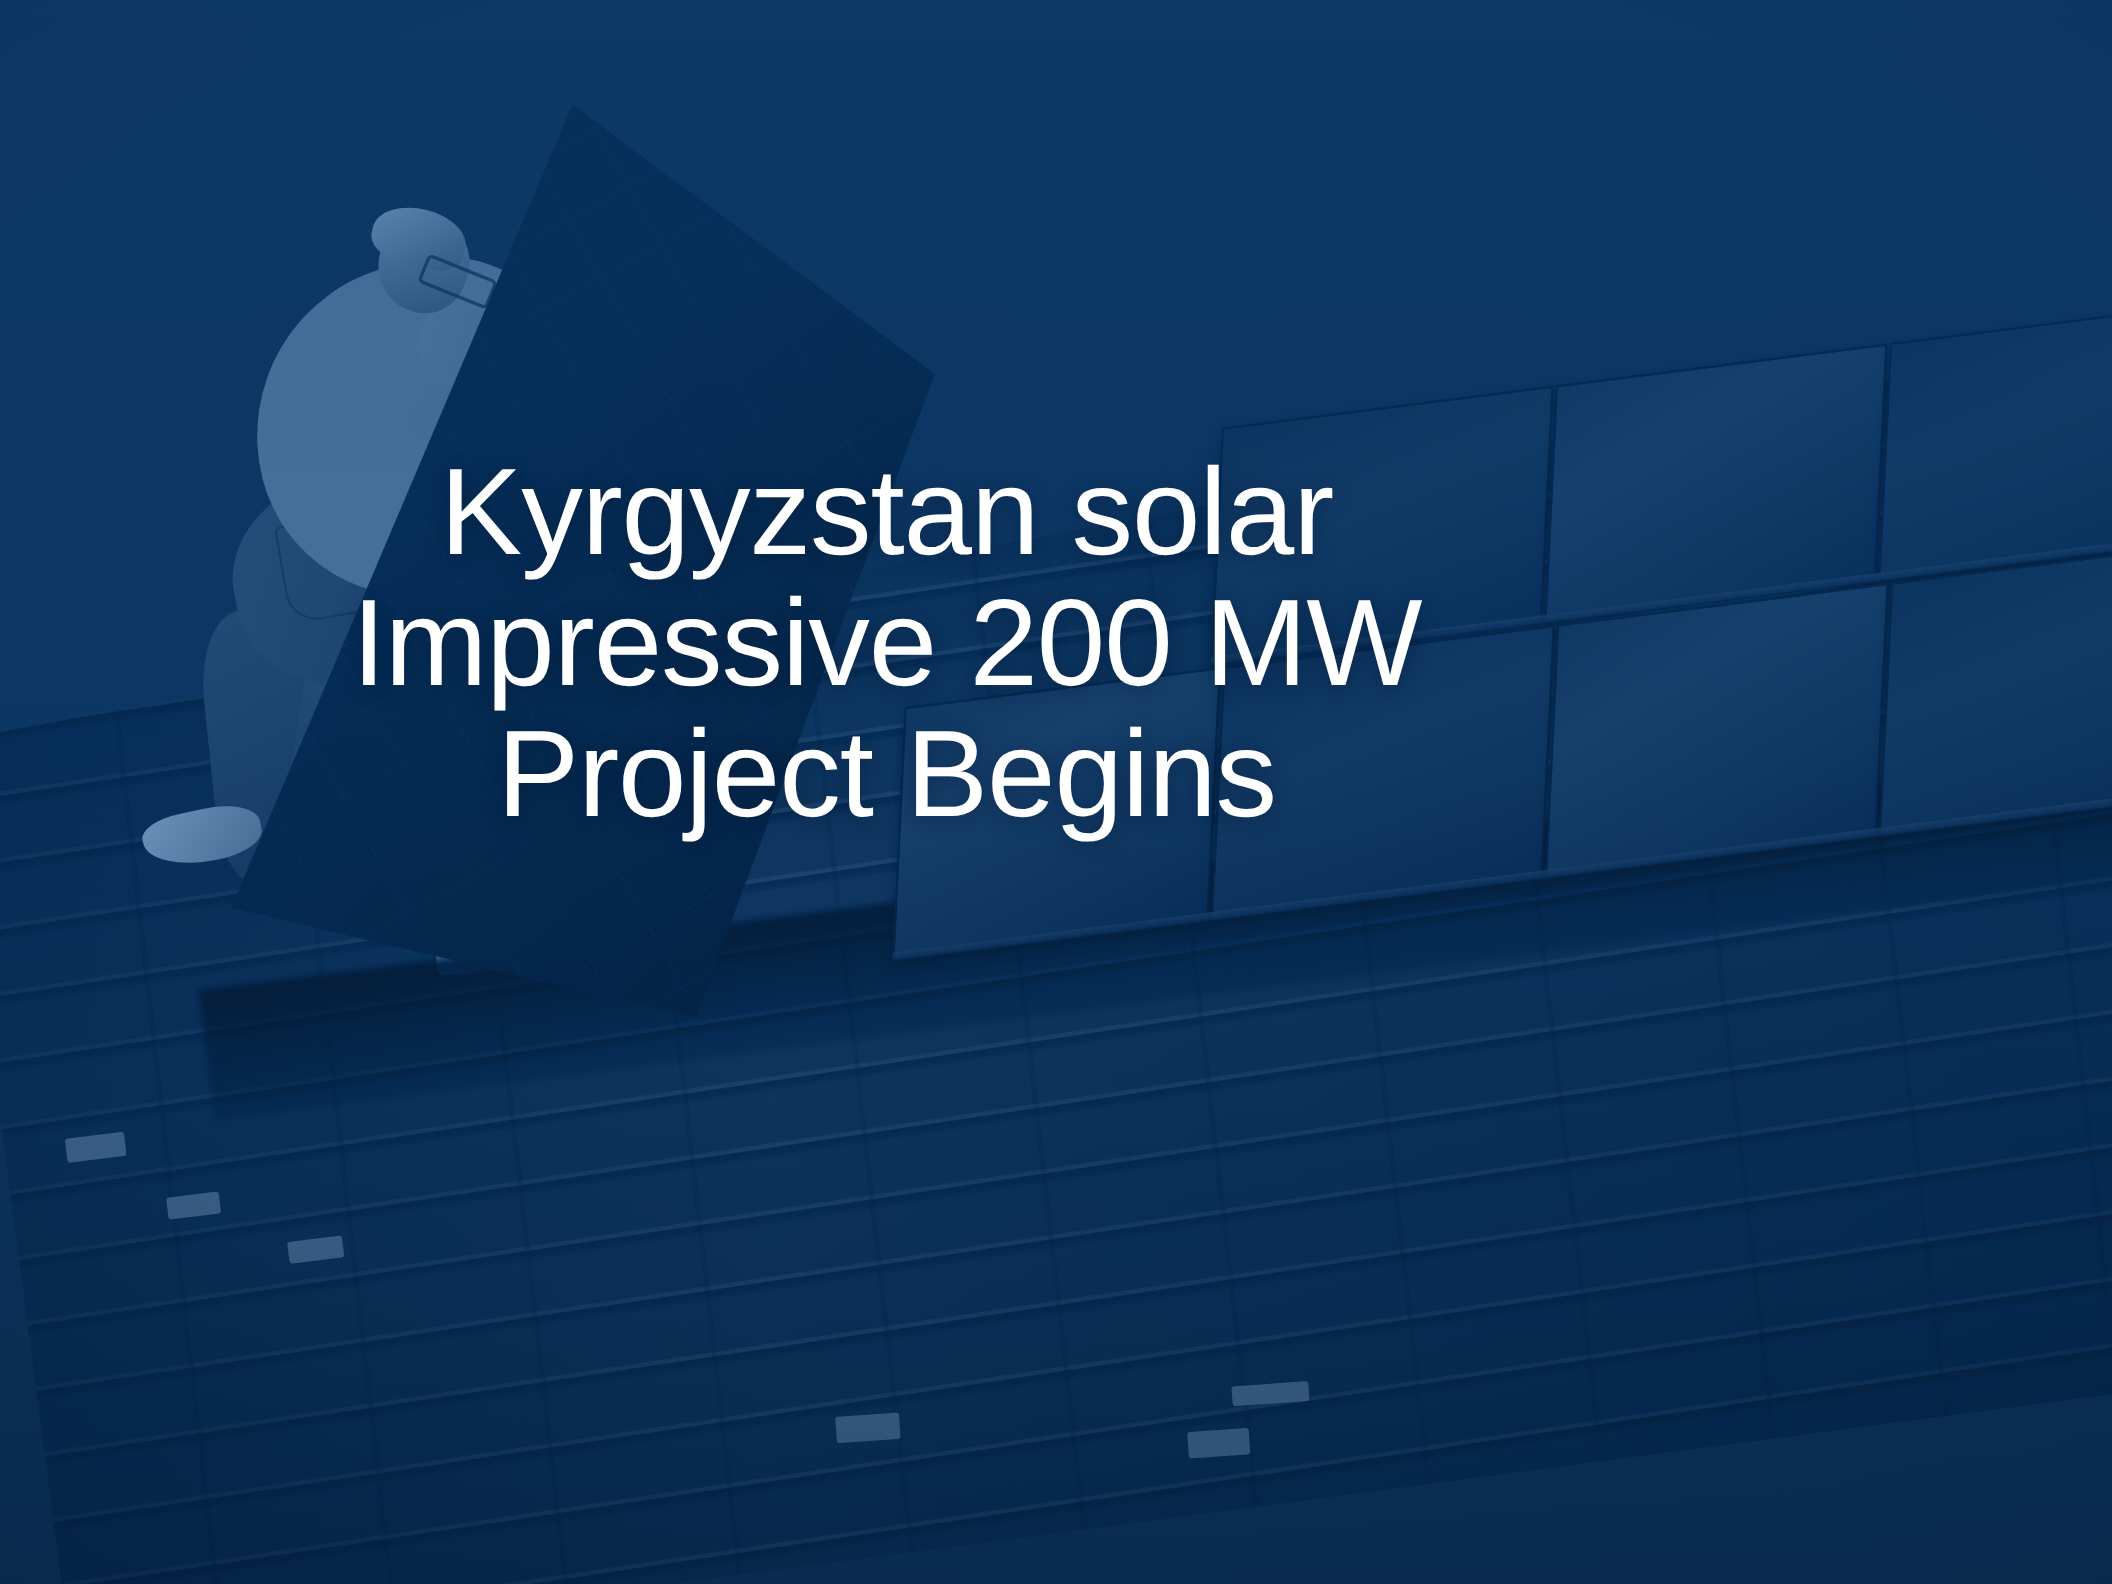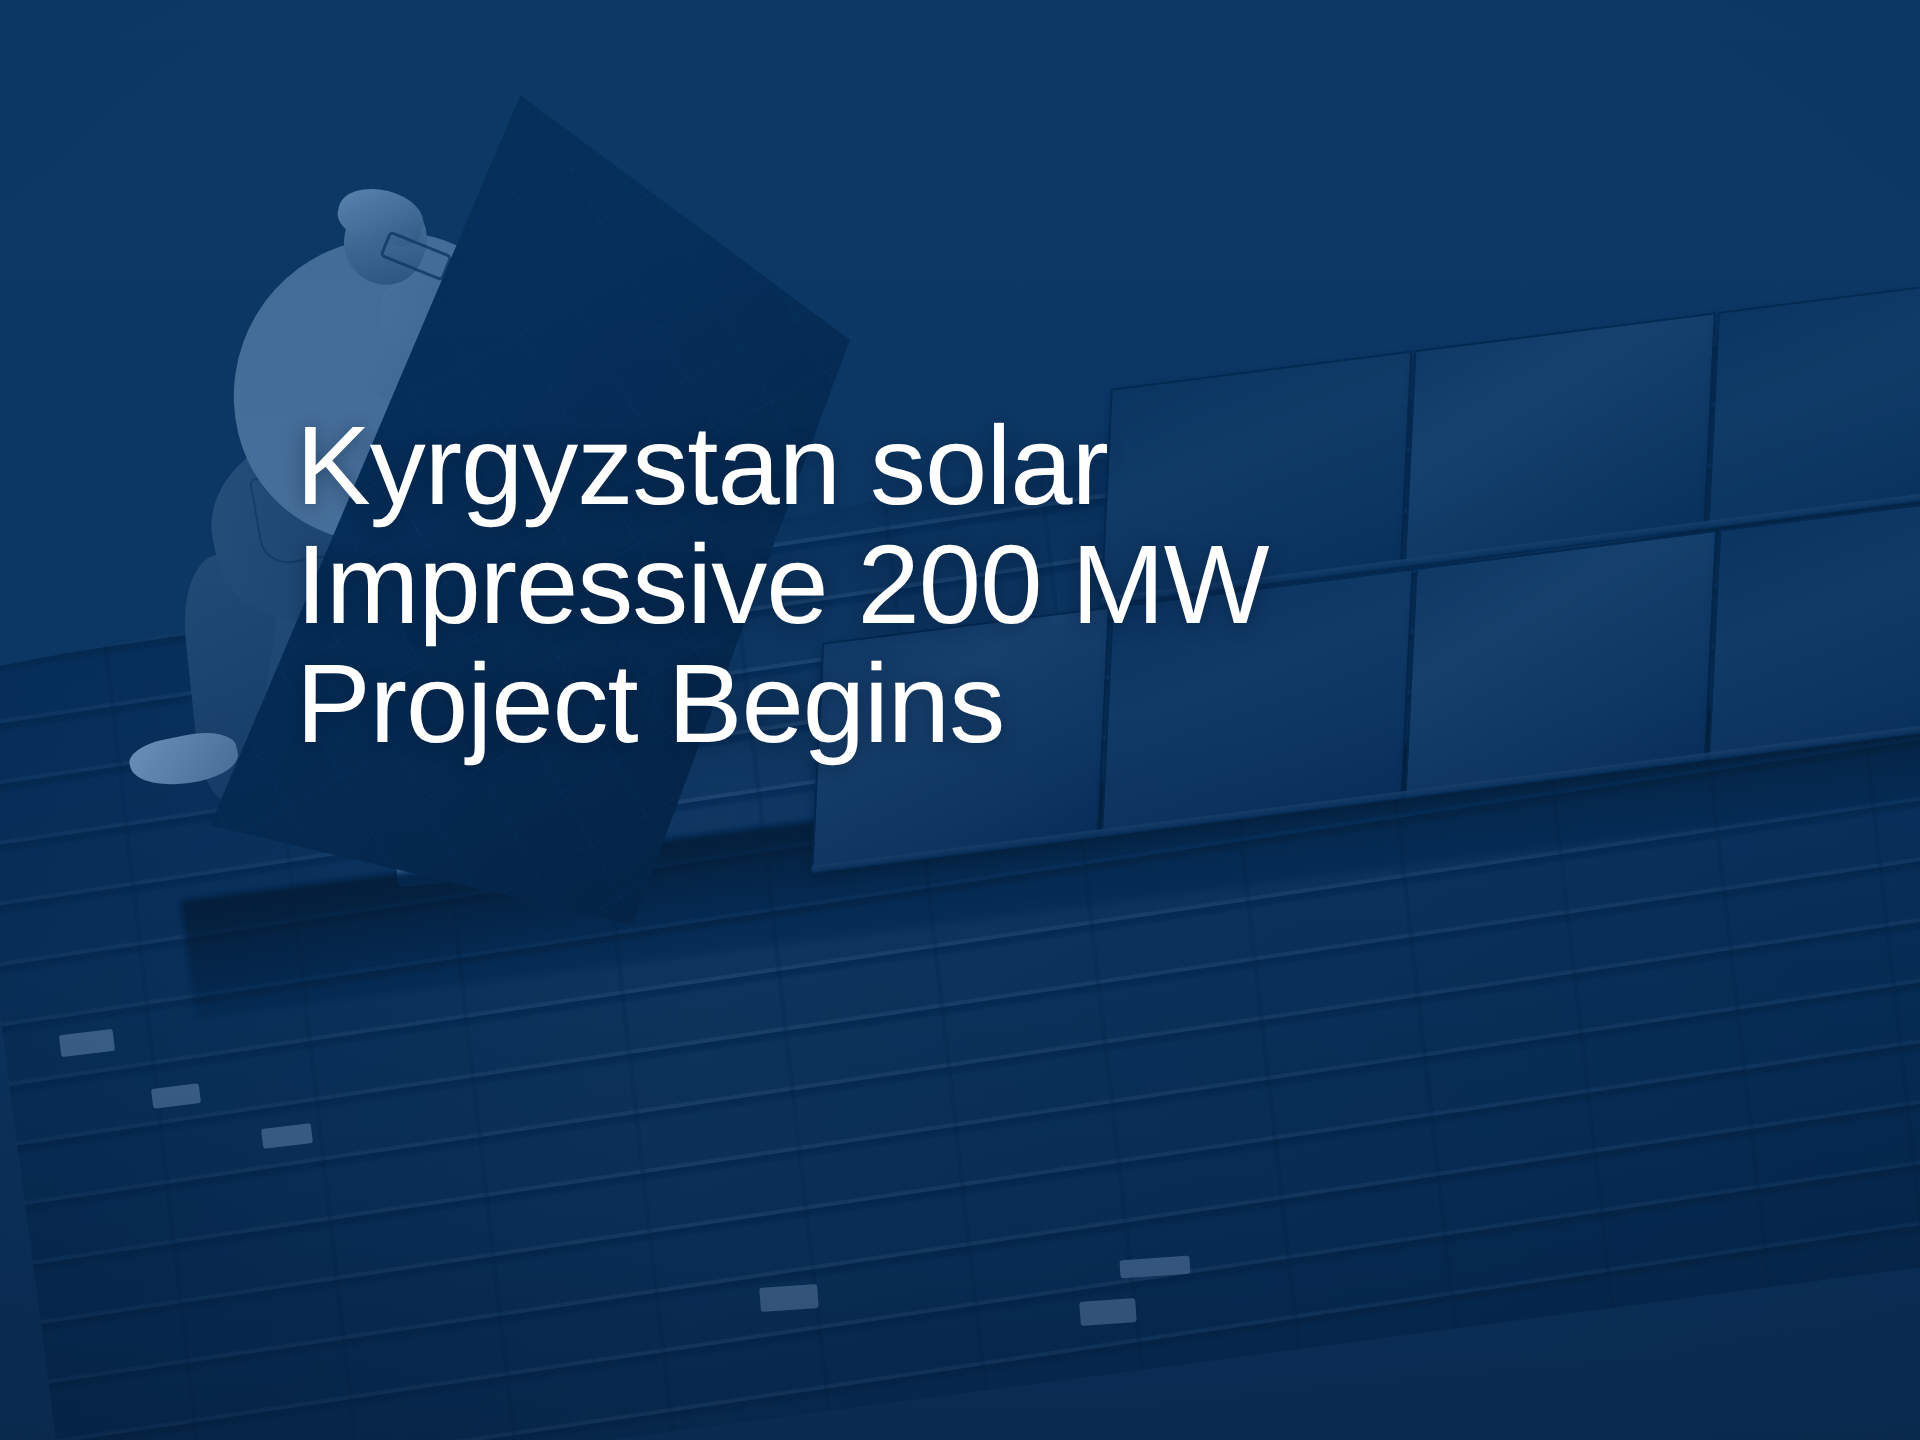--- a/index.html
+++ b/index.html
@@ -8,20 +8,21 @@
     padding: 0;
     background: #0a2a4d;
   }
   #stage {
     position: relative;
     width: 1920px;
     height: 1440px;
     overflow: hidden;
     font-family: "Liberation Sans", sans-serif;
     background: #ec4899;
+    text-align: center;
   }
 
   
   .photo {
     position: absolute;
     inset: 0;
     overflow: hidden;
   }
 
   

